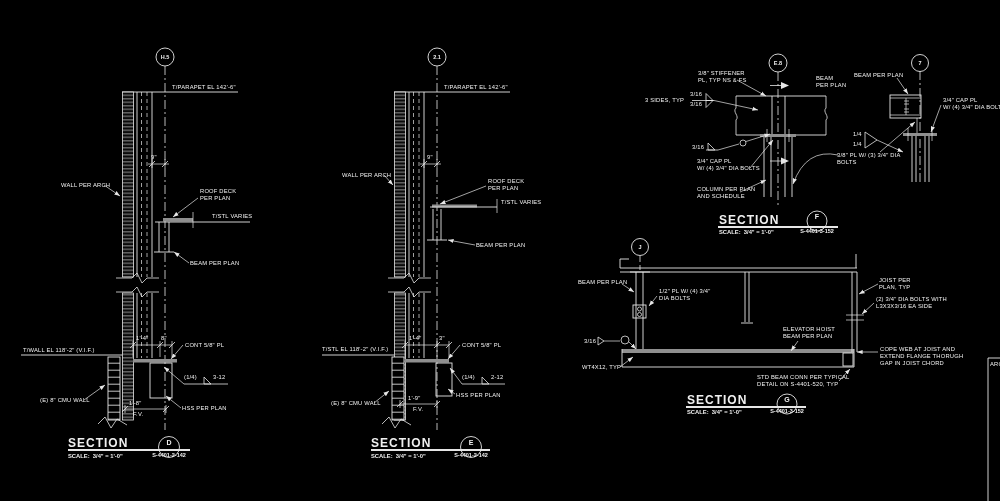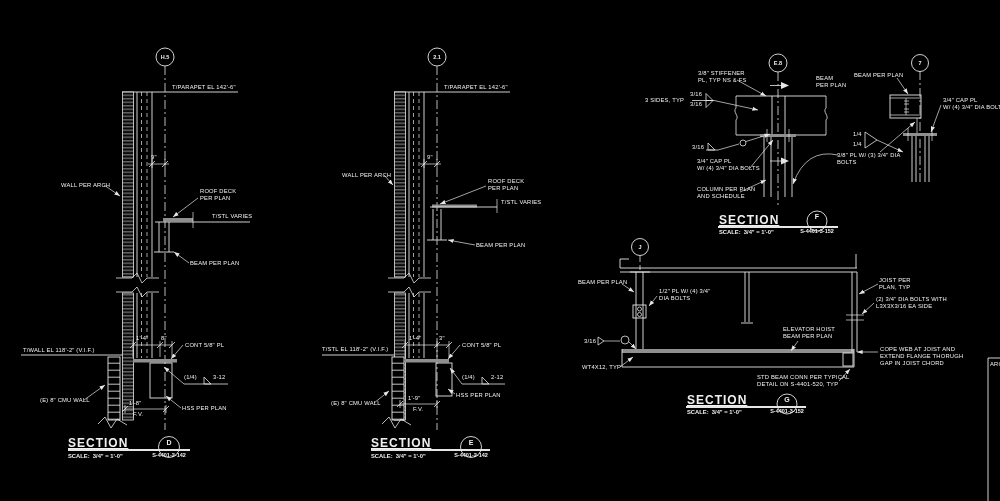--- a/index.html
+++ b/index.html
@@ -1,21 +1,21 @@
 <!DOCTYPE html>
 <html><head>
 <meta charset="utf-8">
 <style>
   html,body{margin:0;padding:0;background:#000;}
   #sheet{position:relative;width:1000px;height:501px;background:#000;overflow:hidden;
          font-family:"Liberation Sans",sans-serif;}
   #lines{position:absolute;left:0;top:0;}
   .t,.ttl,.scl,.mk,.sh,.bub{position:absolute;color:#f0f0f0;line-height:1;white-space:pre;}
   .t{font:5.8px "Liberation Sans",sans-serif;letter-spacing:.2px;}
-  .ttl{font:bold 12px "Liberation Sans",sans-serif;letter-spacing:1px;text-decoration:underline;}
+  .ttl{font:bold 12px "Liberation Sans",sans-serif;letter-spacing:1px;}
   .scl{font:bold 5.8px "Liberation Sans",sans-serif;}
   .mk{font:bold 7px "Liberation Sans",sans-serif;width:20px;text-align:center;}
   .sh{font:bold 5.5px "Liberation Sans",sans-serif;width:52px;text-align:center;}
   .bub{font:bold 5.5px "Liberation Sans",sans-serif;width:22px;text-align:center;}
 </style>
 </head>
 <body>
 
 <div id="sheet">
 

